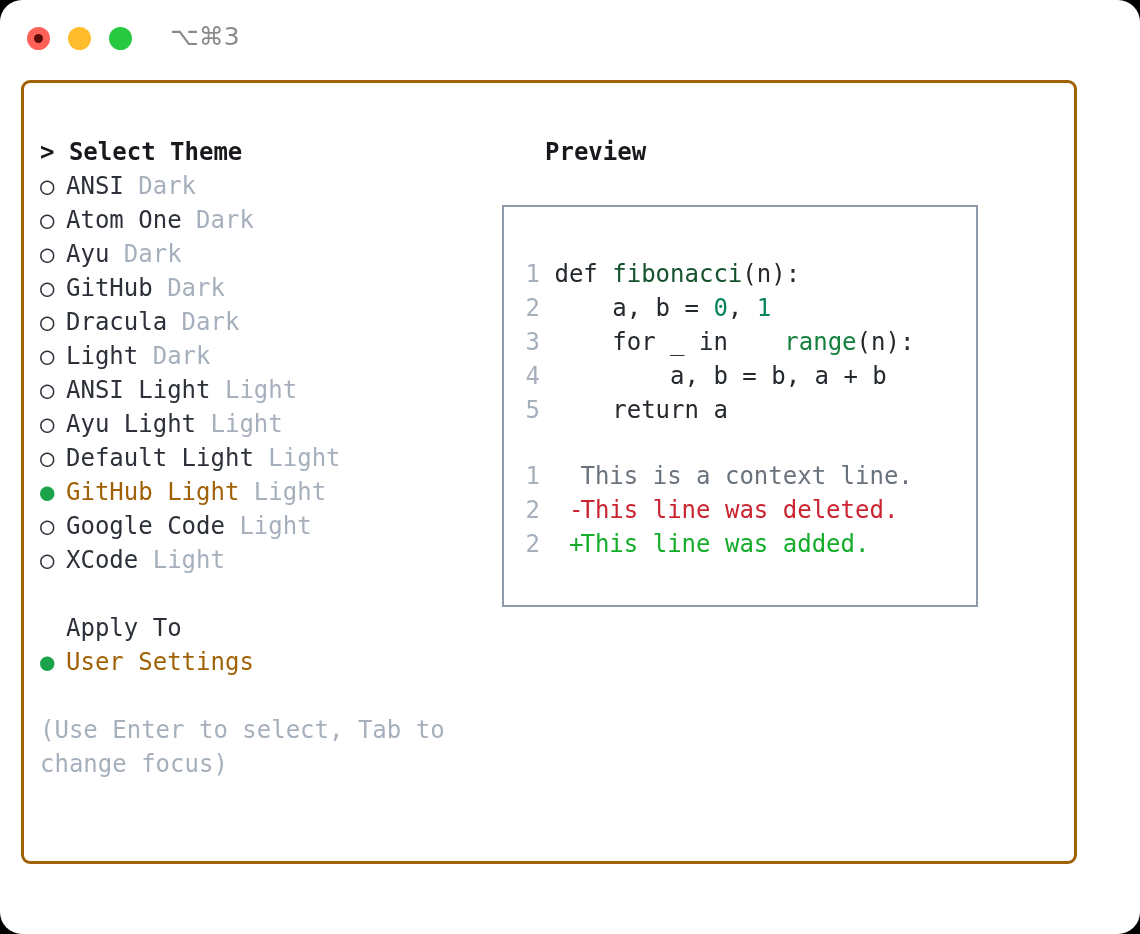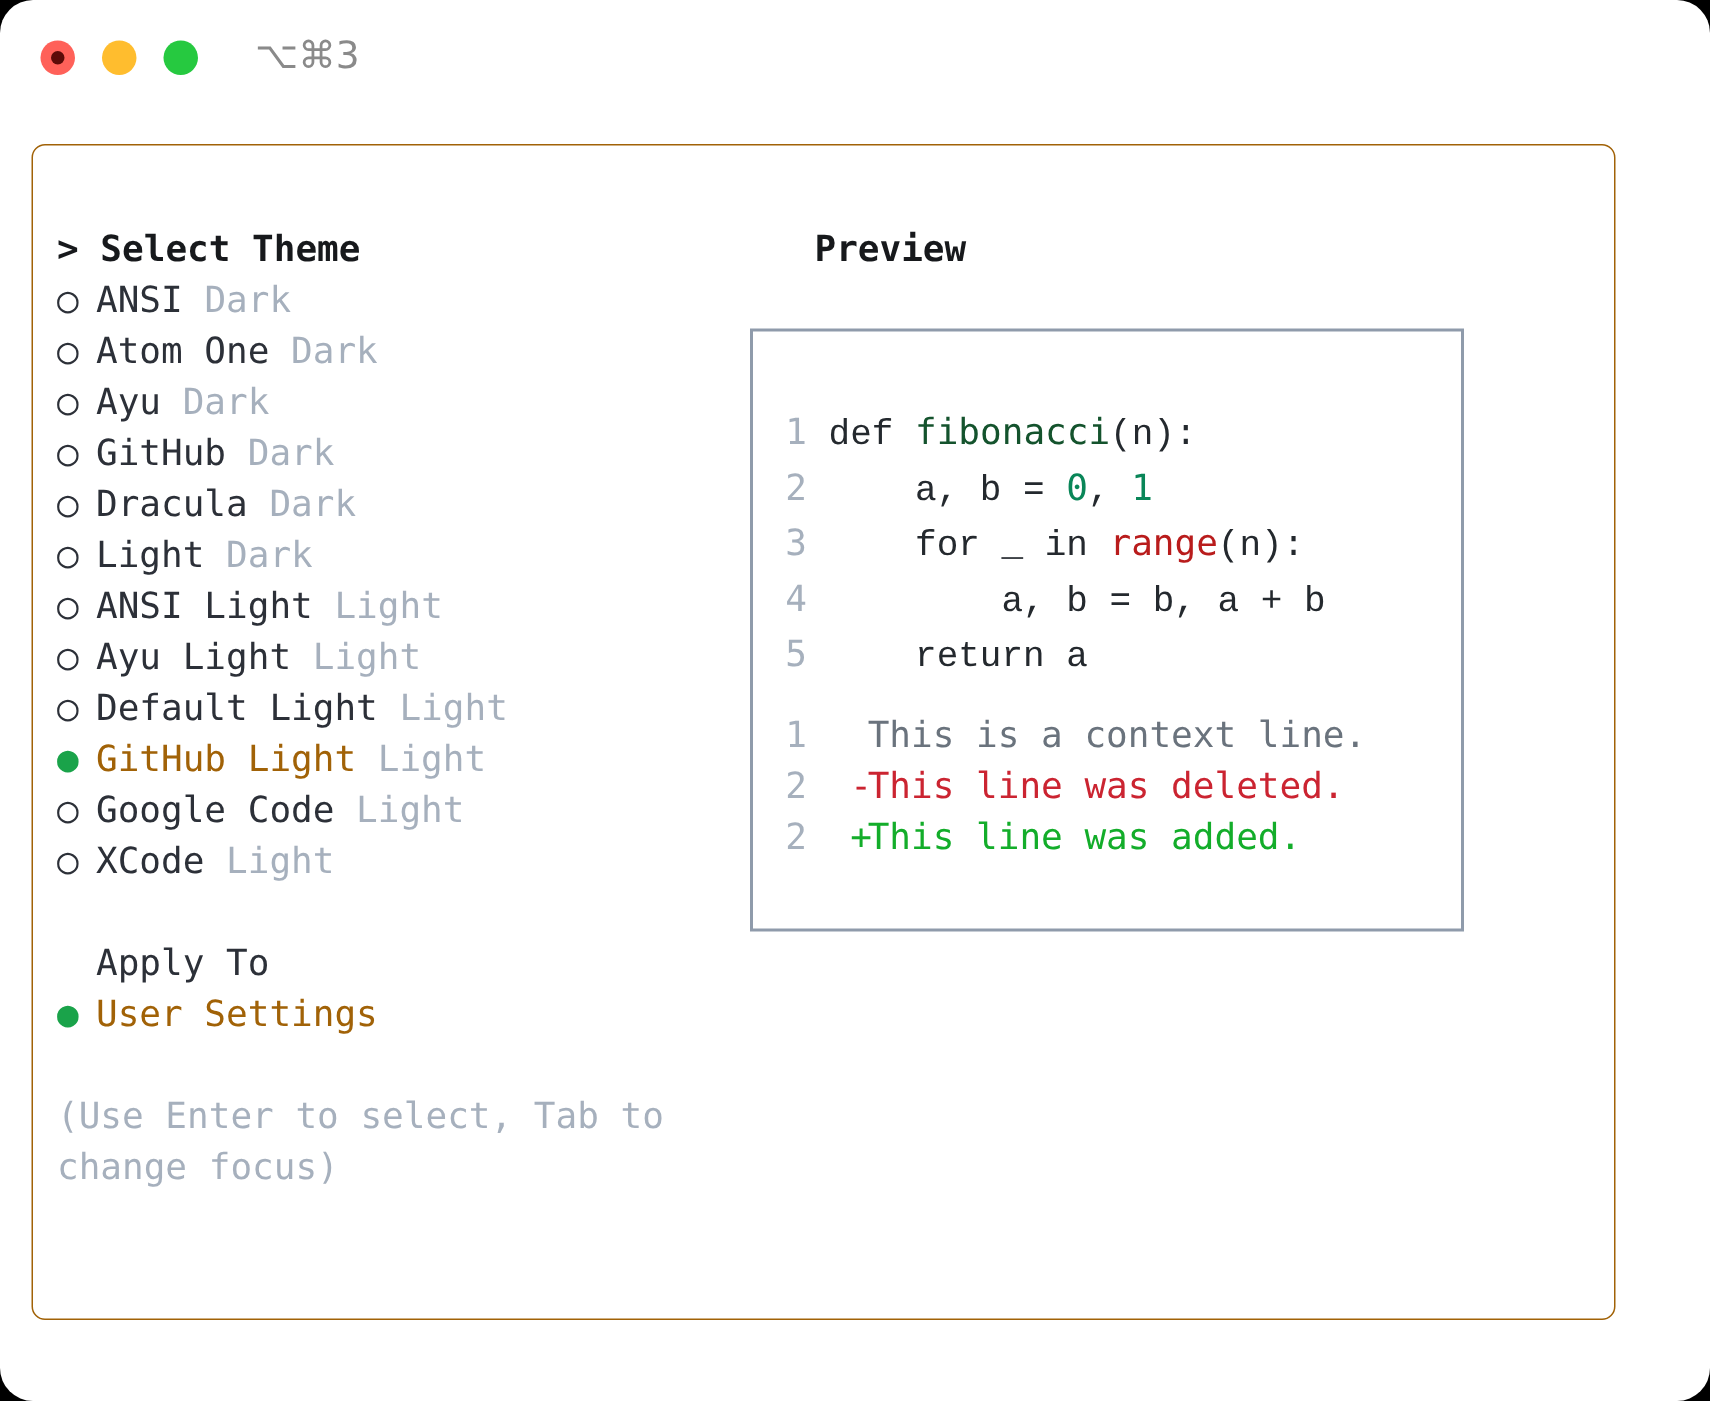--- a/index.html
+++ b/index.html
@@ -63,24 +63,24 @@
     color: #8a8a8a;
     letter-spacing: 0px;
     font-family: "DejaVu Sans", sans-serif;
     white-space: pre;
   }
 
   
   .panel {
     position: absolute;
     left: 21px;
-    top: 96px;
+    top: 80px;
     width: 1056px;
     height: 784px;
-    border: 1px solid #a16207;
+    border: 3px solid #a16207;
     border-radius: 9px;
     box-sizing: border-box;
     background: #ffffff;
   }
 
   .columns {
     position: absolute;
     left: 0; top: 0;
     width: 100%;
     height: 100%;
@@ -170,24 +170,24 @@
     font-size: 24px;
     line-height: 34px;
     white-space: pre;
   }
   .ln {
     display: inline-block;
     width: 24px;
     text-align: right;
     color: #a6b0bd;
   }
-  .tok-plain { color: #24292e; font-family: Liberation Mono, monospace; }
+  .tok-plain { color: #24292e; }
   .tok-fn    { color: #14532d; }
   .tok-num   { color: #098658; }
-  .tok-call  { color: #b91c1c; }
+  .tok-call  { color: #15803d; margin-left: 42px; }
 
   .diff {
     position: absolute;
     left: 12px;
     top: 252px;
     font-size: 24px;
     line-height: 34px;
     white-space: pre;
   }
   .d-ctx { color: #6a737d; }

